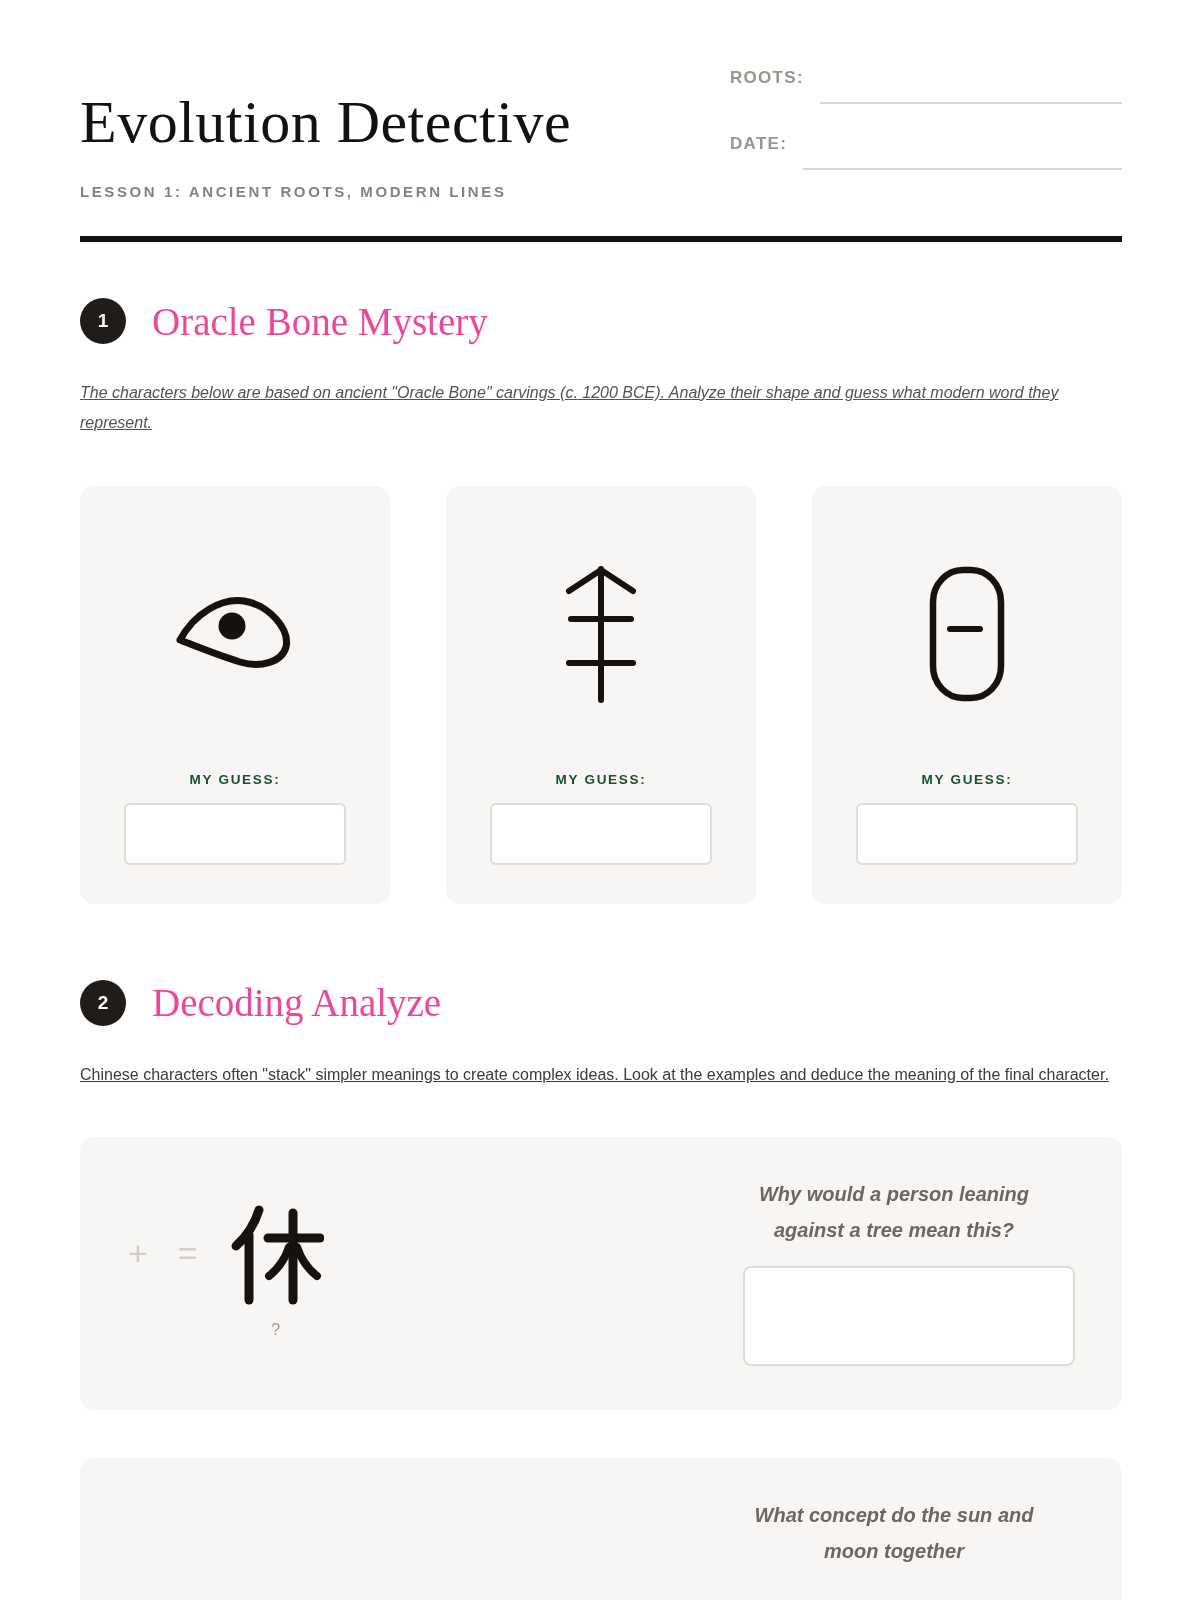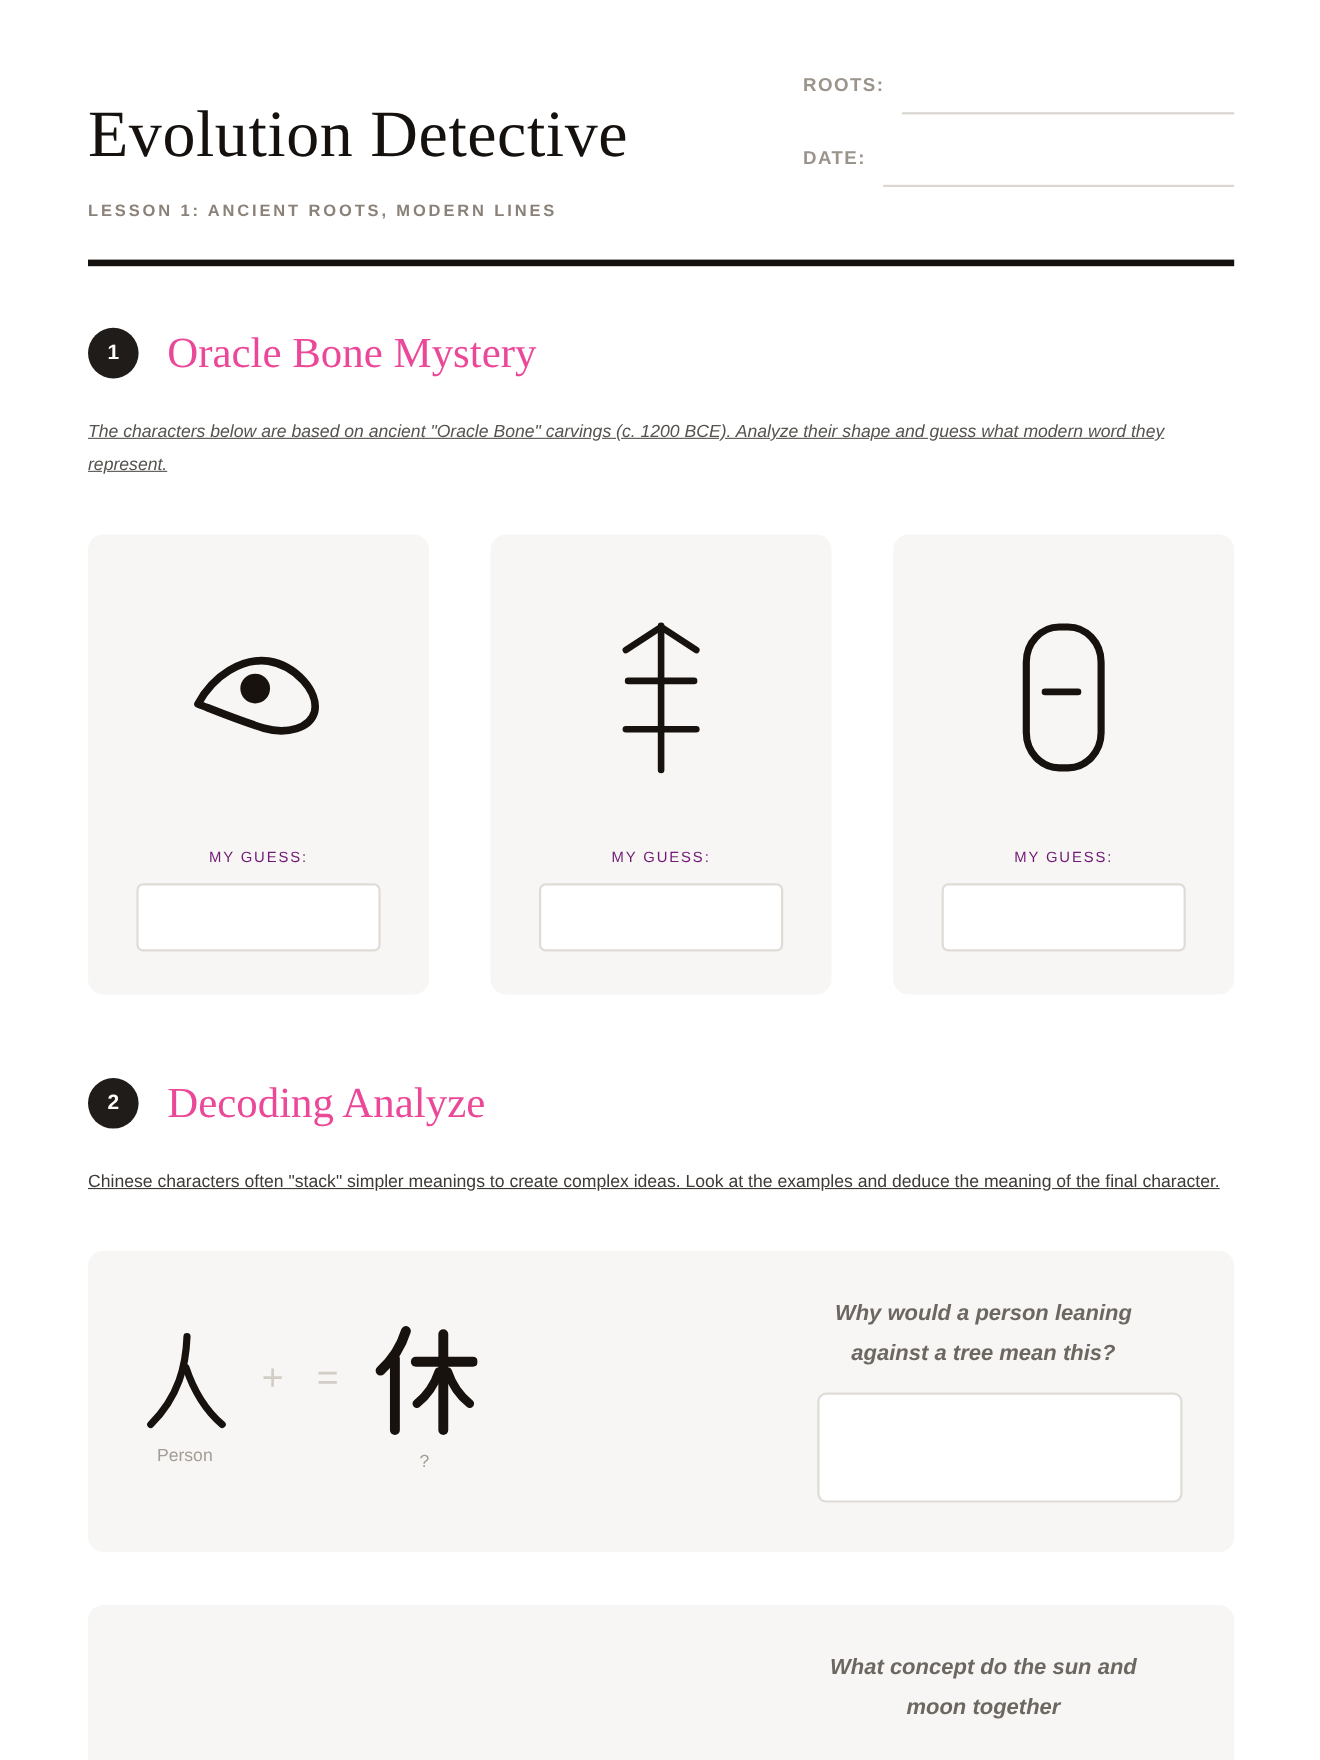--- a/index.html
+++ b/index.html
@@ -48,21 +48,21 @@
   .intro.italic { font-style: italic; color: #56534f; max-width: 985px; }
   .intro.plain { color: #3e3a36; max-width: 1040px; }
 
   
   .cards { display: grid; grid-template-columns: repeat(3, 1fr); gap: 56px; margin-top: 48px; }
   .oracle-card {
     background: #f7f6f4; border-radius: 14px; height: 418px;
     display: flex; flex-direction: column; align-items: center;
   }
   .symbol-wrap { height: 276px; margin-top: 10px; display: flex; align-items: center; justify-content: center; }
-  .guess-label { font-size: 13.5px; font-weight: 400; letter-spacing: 1.7px; color: #701a75; }
+  .guess-label { font-size: 13.5px; font-weight: 700; letter-spacing: 1.7px; color: #14532d; }
   .guess-input {
     margin-top: 16px; width: 222px; height: 62px;
     border: 2px solid #dfdbd6; border-radius: 6px; background: #ffffff;
     font-size: 20px; padding: 0 12px; outline: none;
   }
 
   
   .puzzle-card {
     background: #f7f6f4; border-radius: 14px; margin-top: 48px;
     padding: 40px 45px 40px 48px; min-height: 272px;
@@ -161,29 +161,20 @@
 
   <section>
     <div class="section-head second">
       <div class="badge">2</div>
       <h2 class="section-title">Decoding Analyze</h2>
     </div>
     <p class="intro plain">Chinese characters often "stack" simpler meanings to create complex ideas. Look at the examples and deduce the meaning of the final character.</p>
 
     <div class="puzzle-card">
       <div class="equation">
-        <div class="eq-item">
-          <div class="eq-char">
-            <svg width="80" height="88" viewBox="0 0 80 88">
-              <path class="stroke" stroke-width="6.5" d="M 42 4 C 41 30, 35 58, 9 84"></path>
-              <path class="stroke" stroke-width="6.5" d="M 41 32 C 49 56, 60 72, 74 84"></path>
-            </svg>
-          </div>
-          <div class="eq-label">Person</div>
-        </div>
         <div class="eq-op">+</div>
         <div class="eq-op">=</div>
         <div class="eq-item">
           <div class="eq-char">
             <svg width="96" height="100" viewBox="0 0 96 100">
               <path class="stroke" stroke-width="9" d="M 31 5 C 27 18, 19 31, 8 41"></path>
               <path class="stroke" stroke-width="9" d="M 21 30 L 21 95"></path>
               <path class="stroke" stroke-width="9" d="M 40 33 L 92 33"></path>
               <path class="stroke" stroke-width="9" d="M 65 8 L 65 95"></path>
               <path class="stroke" stroke-width="8" d="M 61 42 C 57 54, 50 64, 41 71"></path>

